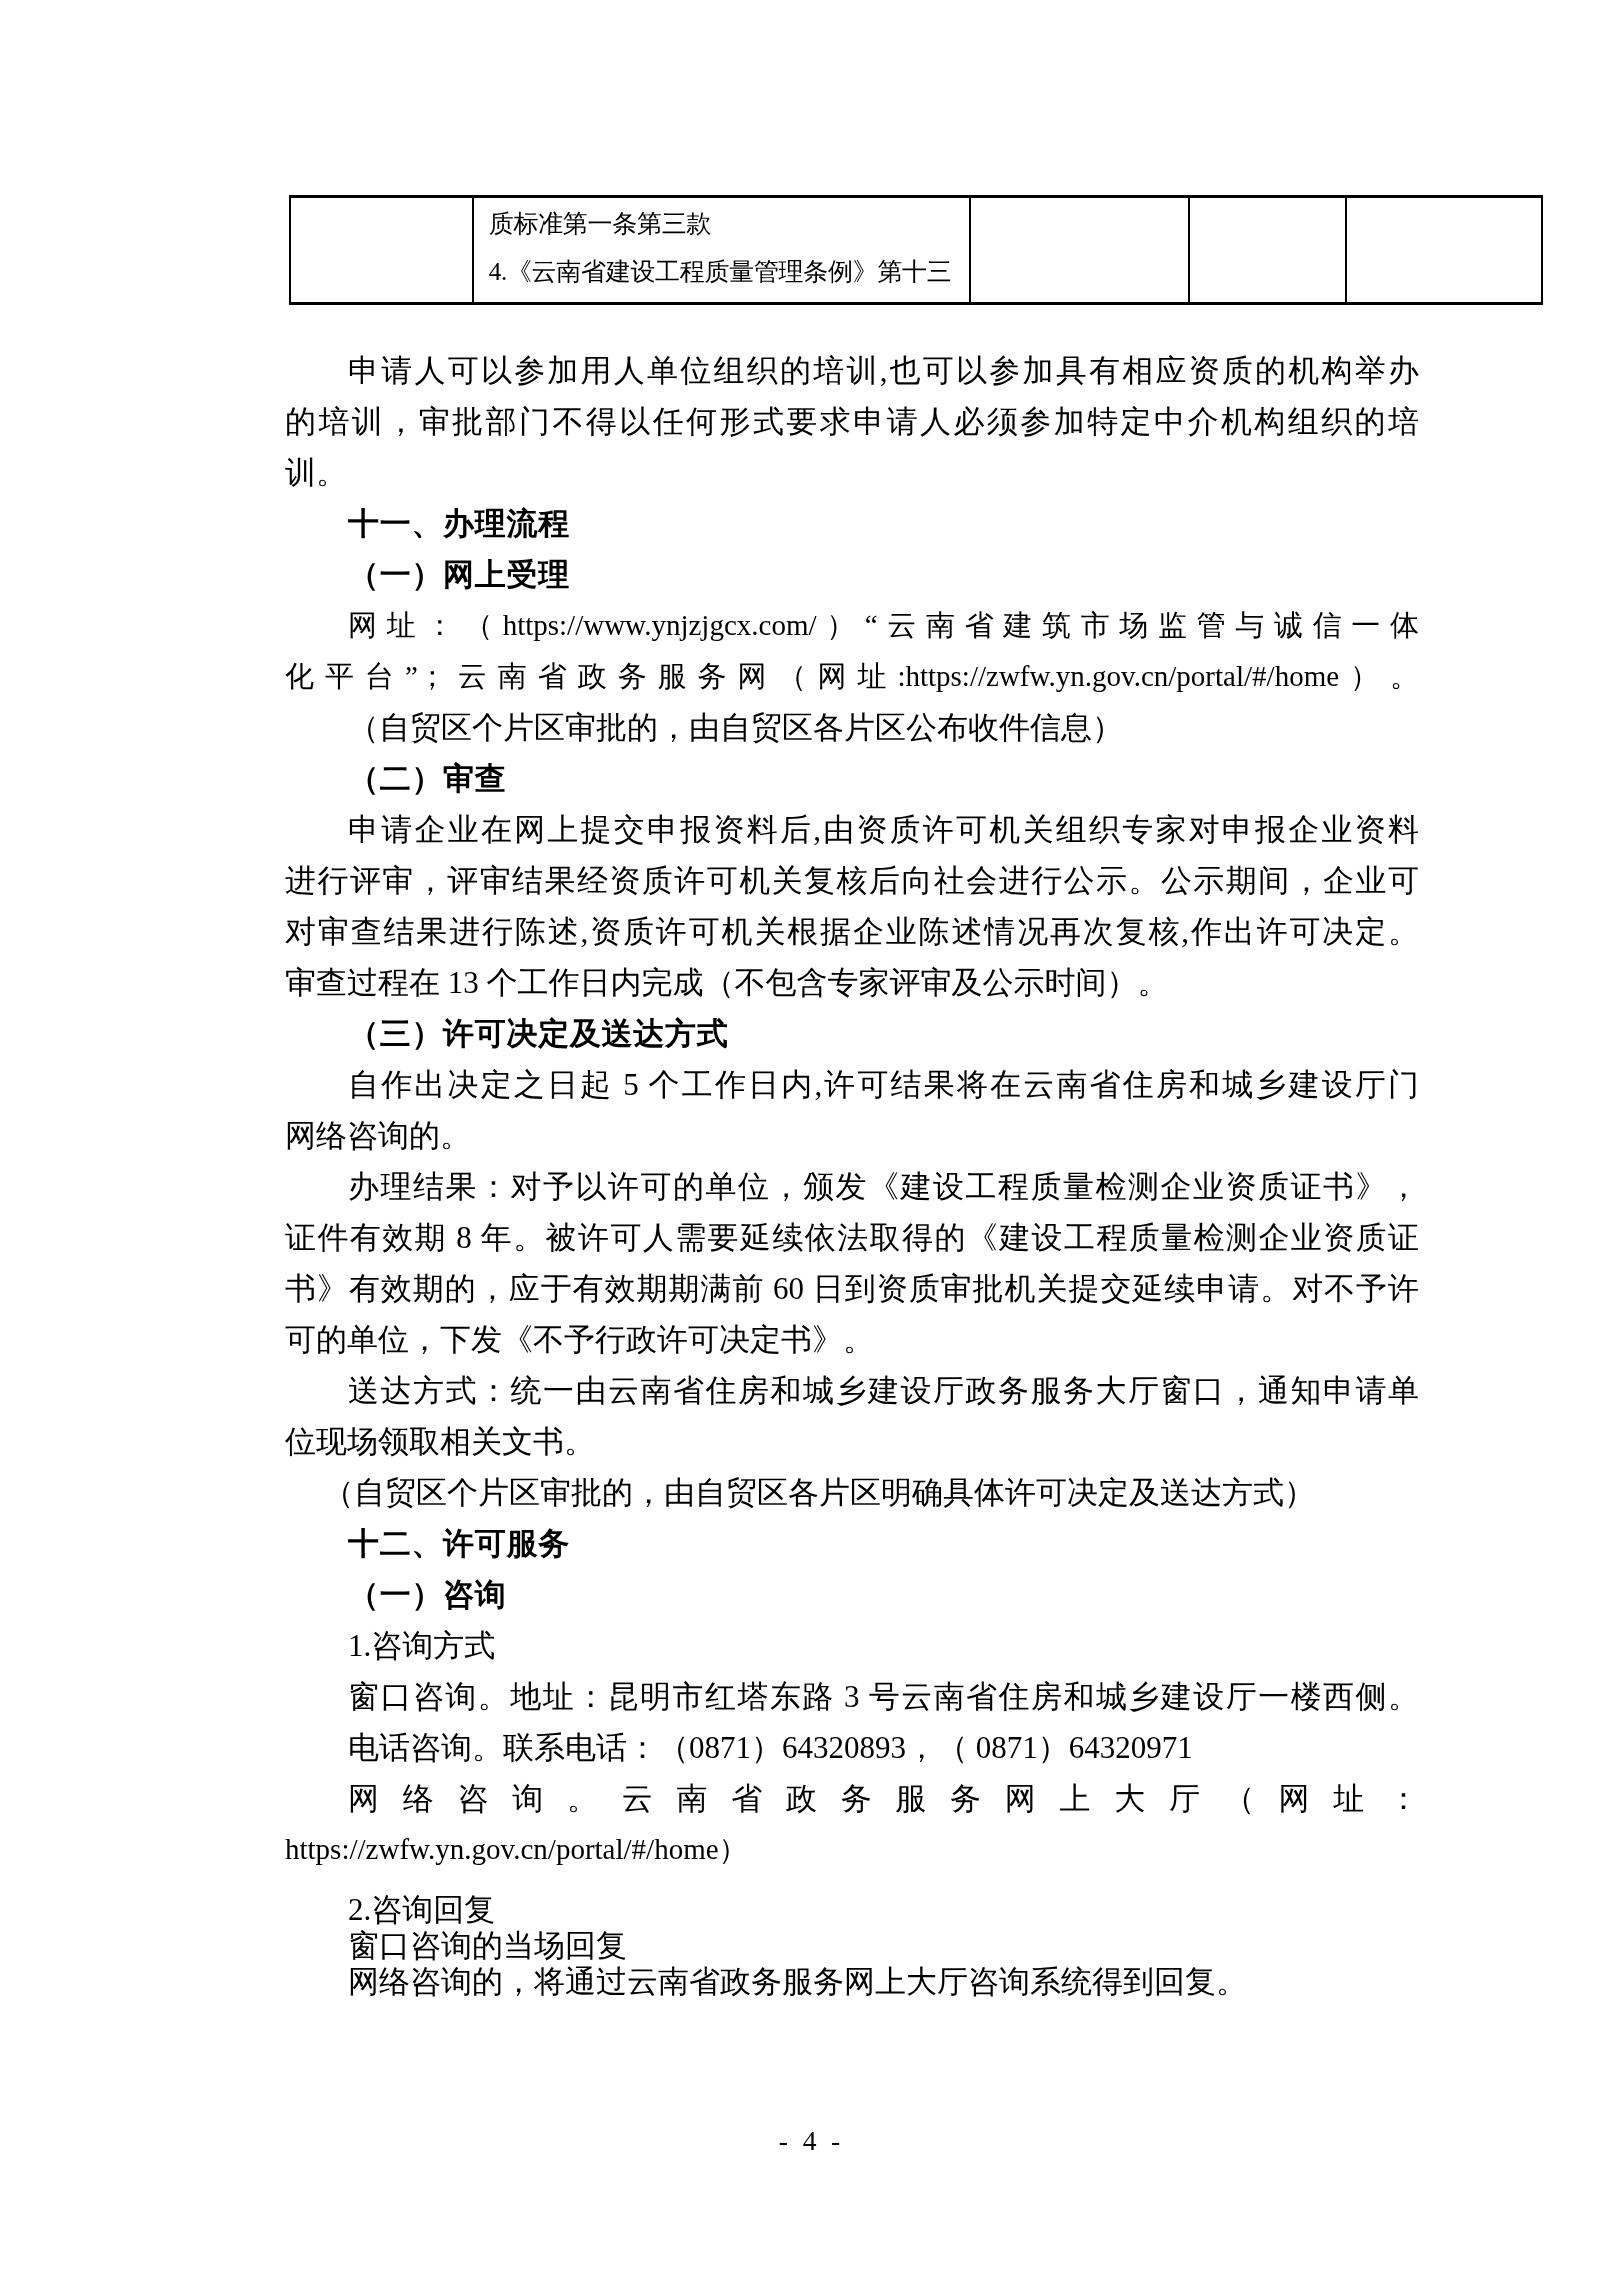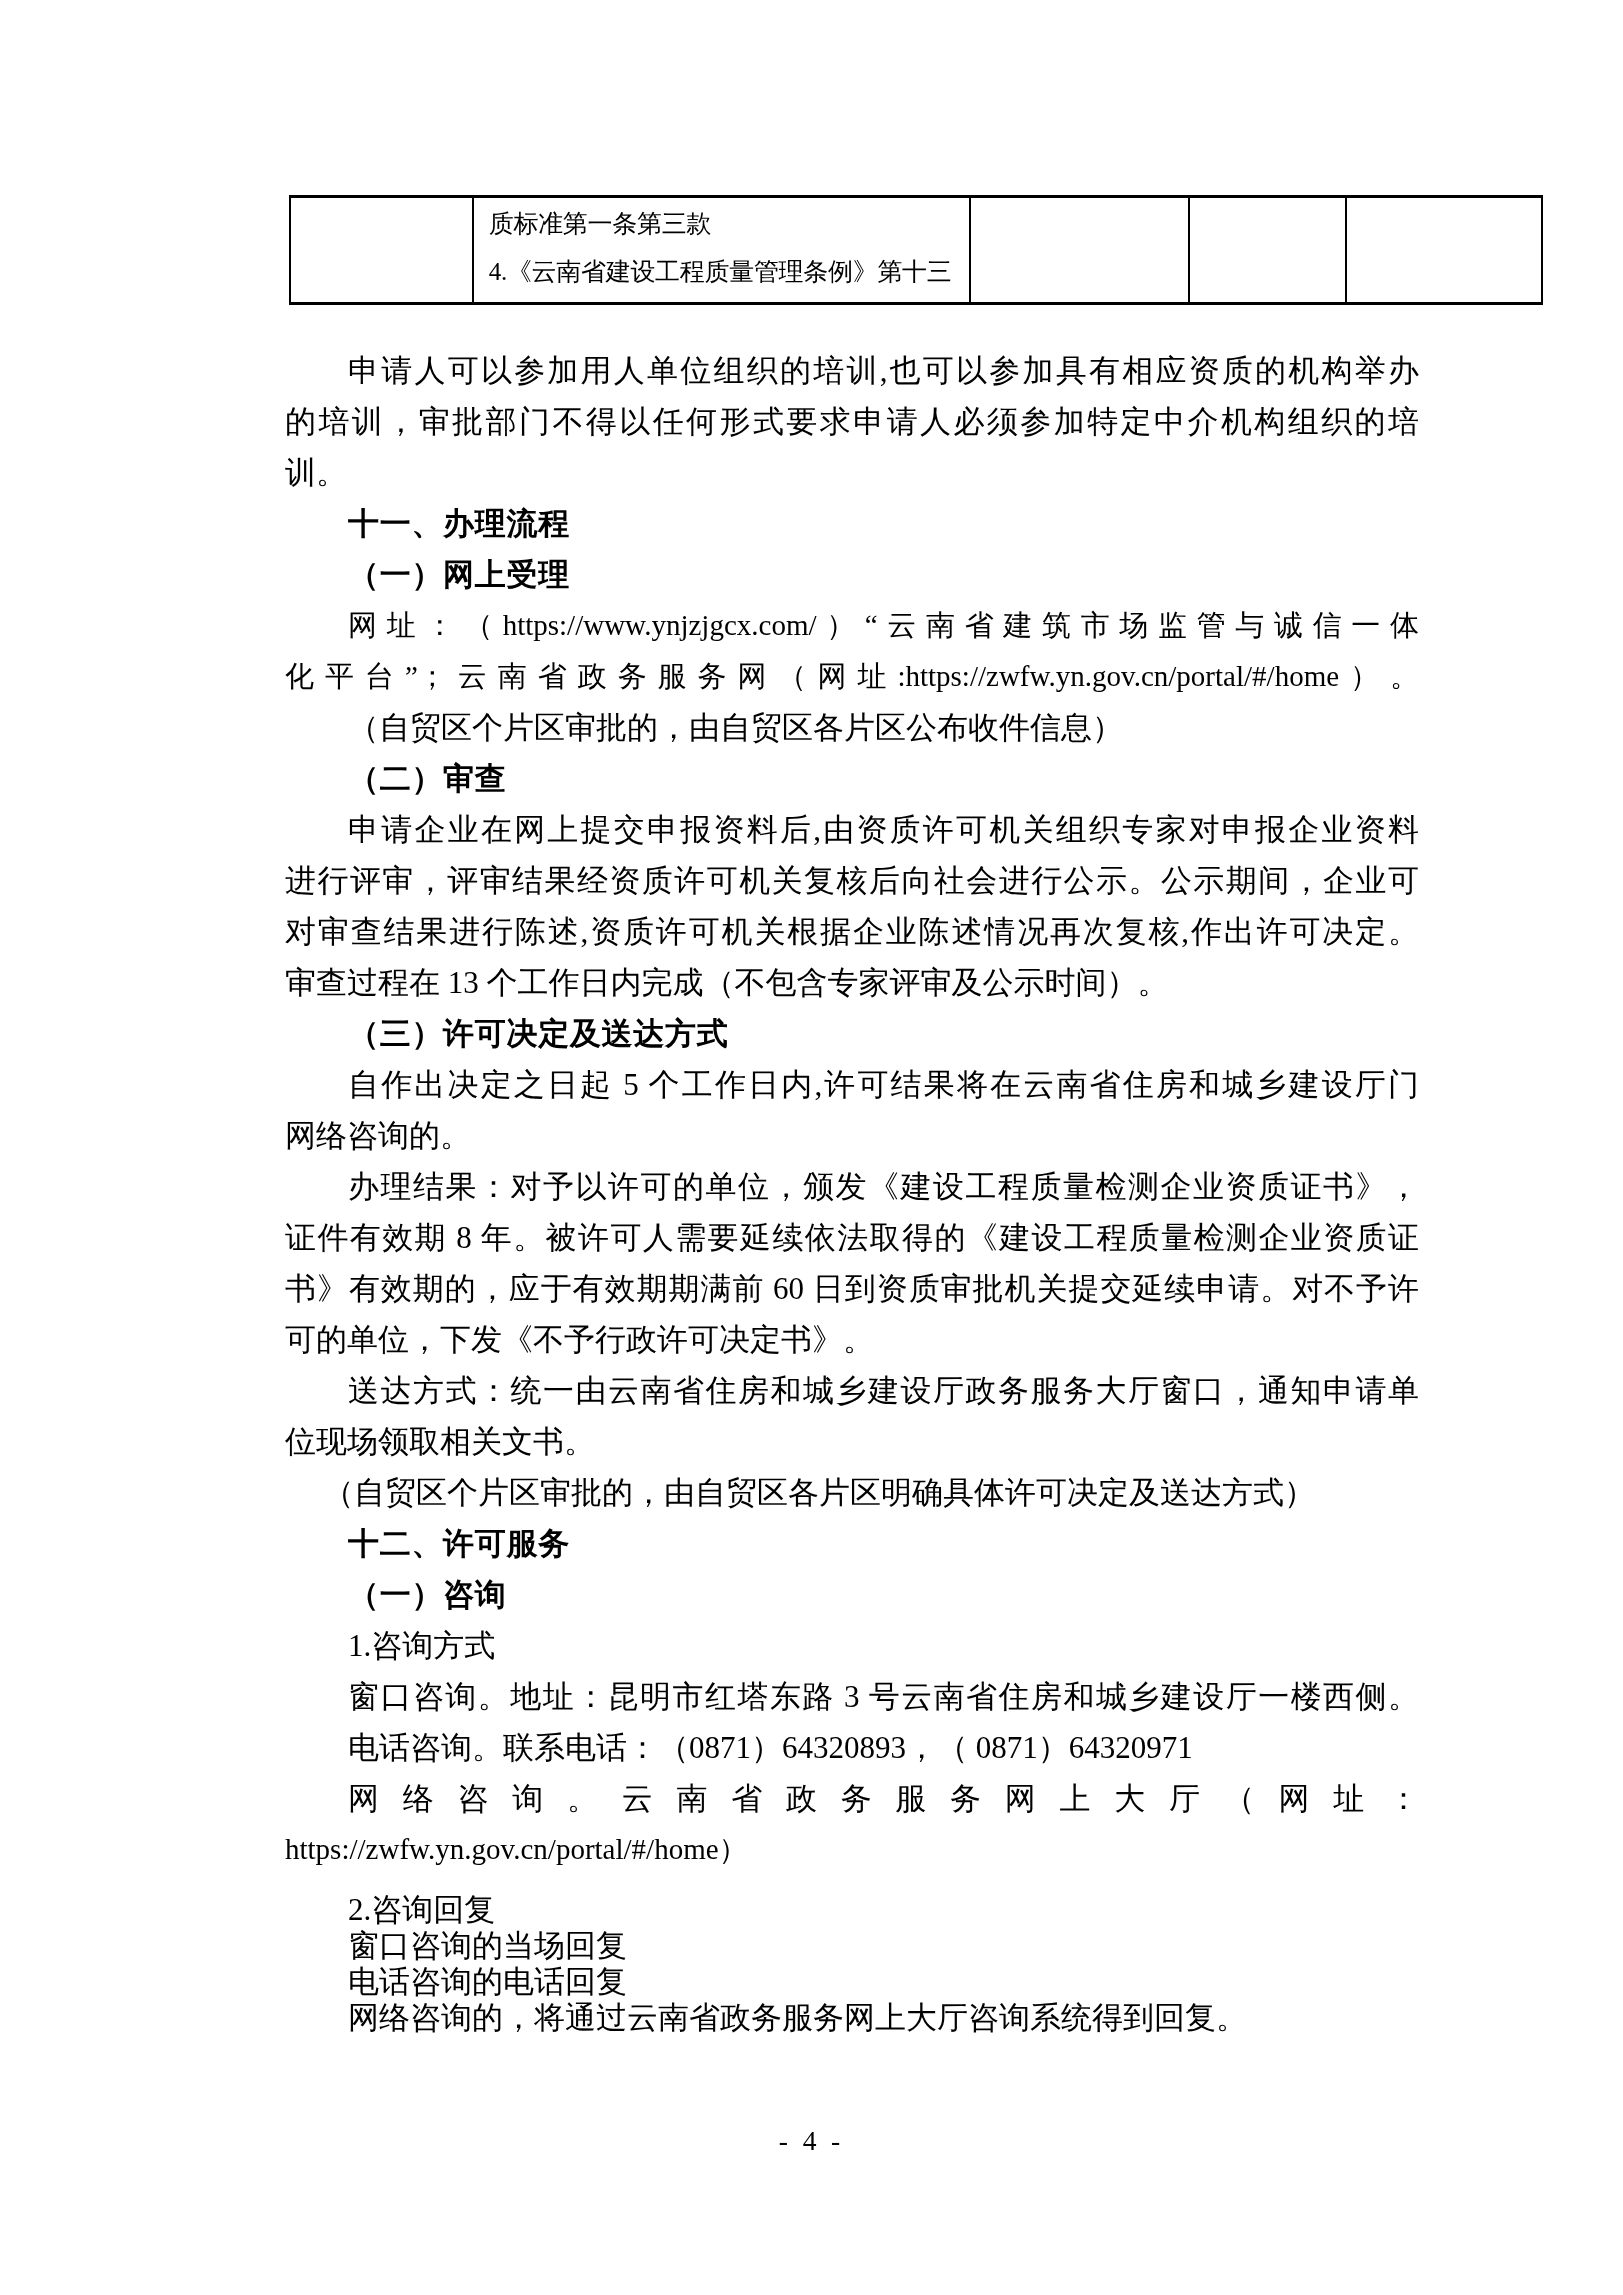--- a/index.html
+++ b/index.html
@@ -131,20 +131,19 @@
       <div class="line indent-sm">（自贸区个片区审批的，由自贸区各片区明确具体许可决定及送达方式）</div>
       <div class="line heading indent">十二、许可服务</div>
       <div class="line heading indent">（一）咨询</div>
       <div class="line indent">1.咨询方式</div>
       <div class="line indent stretch">窗口咨询。地址：昆明市红塔东路 3 号云南省住房和城乡建设厅一楼西侧。</div>
       <div class="line indent">电话咨询。联系电话：（0871）64320893，（ 0871）64320971</div>
       <div class="line indent stretch">网络咨询。云南省政务服务网上大厅（网址：</div>
       <div class="line url">https://zwfw.yn.gov.cn/portal/#/home）</div>
       <div class="line indent tight tight-first">2.咨询回复</div>
       <div class="line indent tight">窗口咨询的当场回复</div>
-      <div class="line indent tight">电话咨询的电话回复</div>
       <div class="line indent tight">网络咨询的，将通过云南省政务服务网上大厅咨询系统得到回复。</div>
     </div>
 
   <div class="footer">- 4 -</div>
 
 </div>
 
 
 </body></html>

